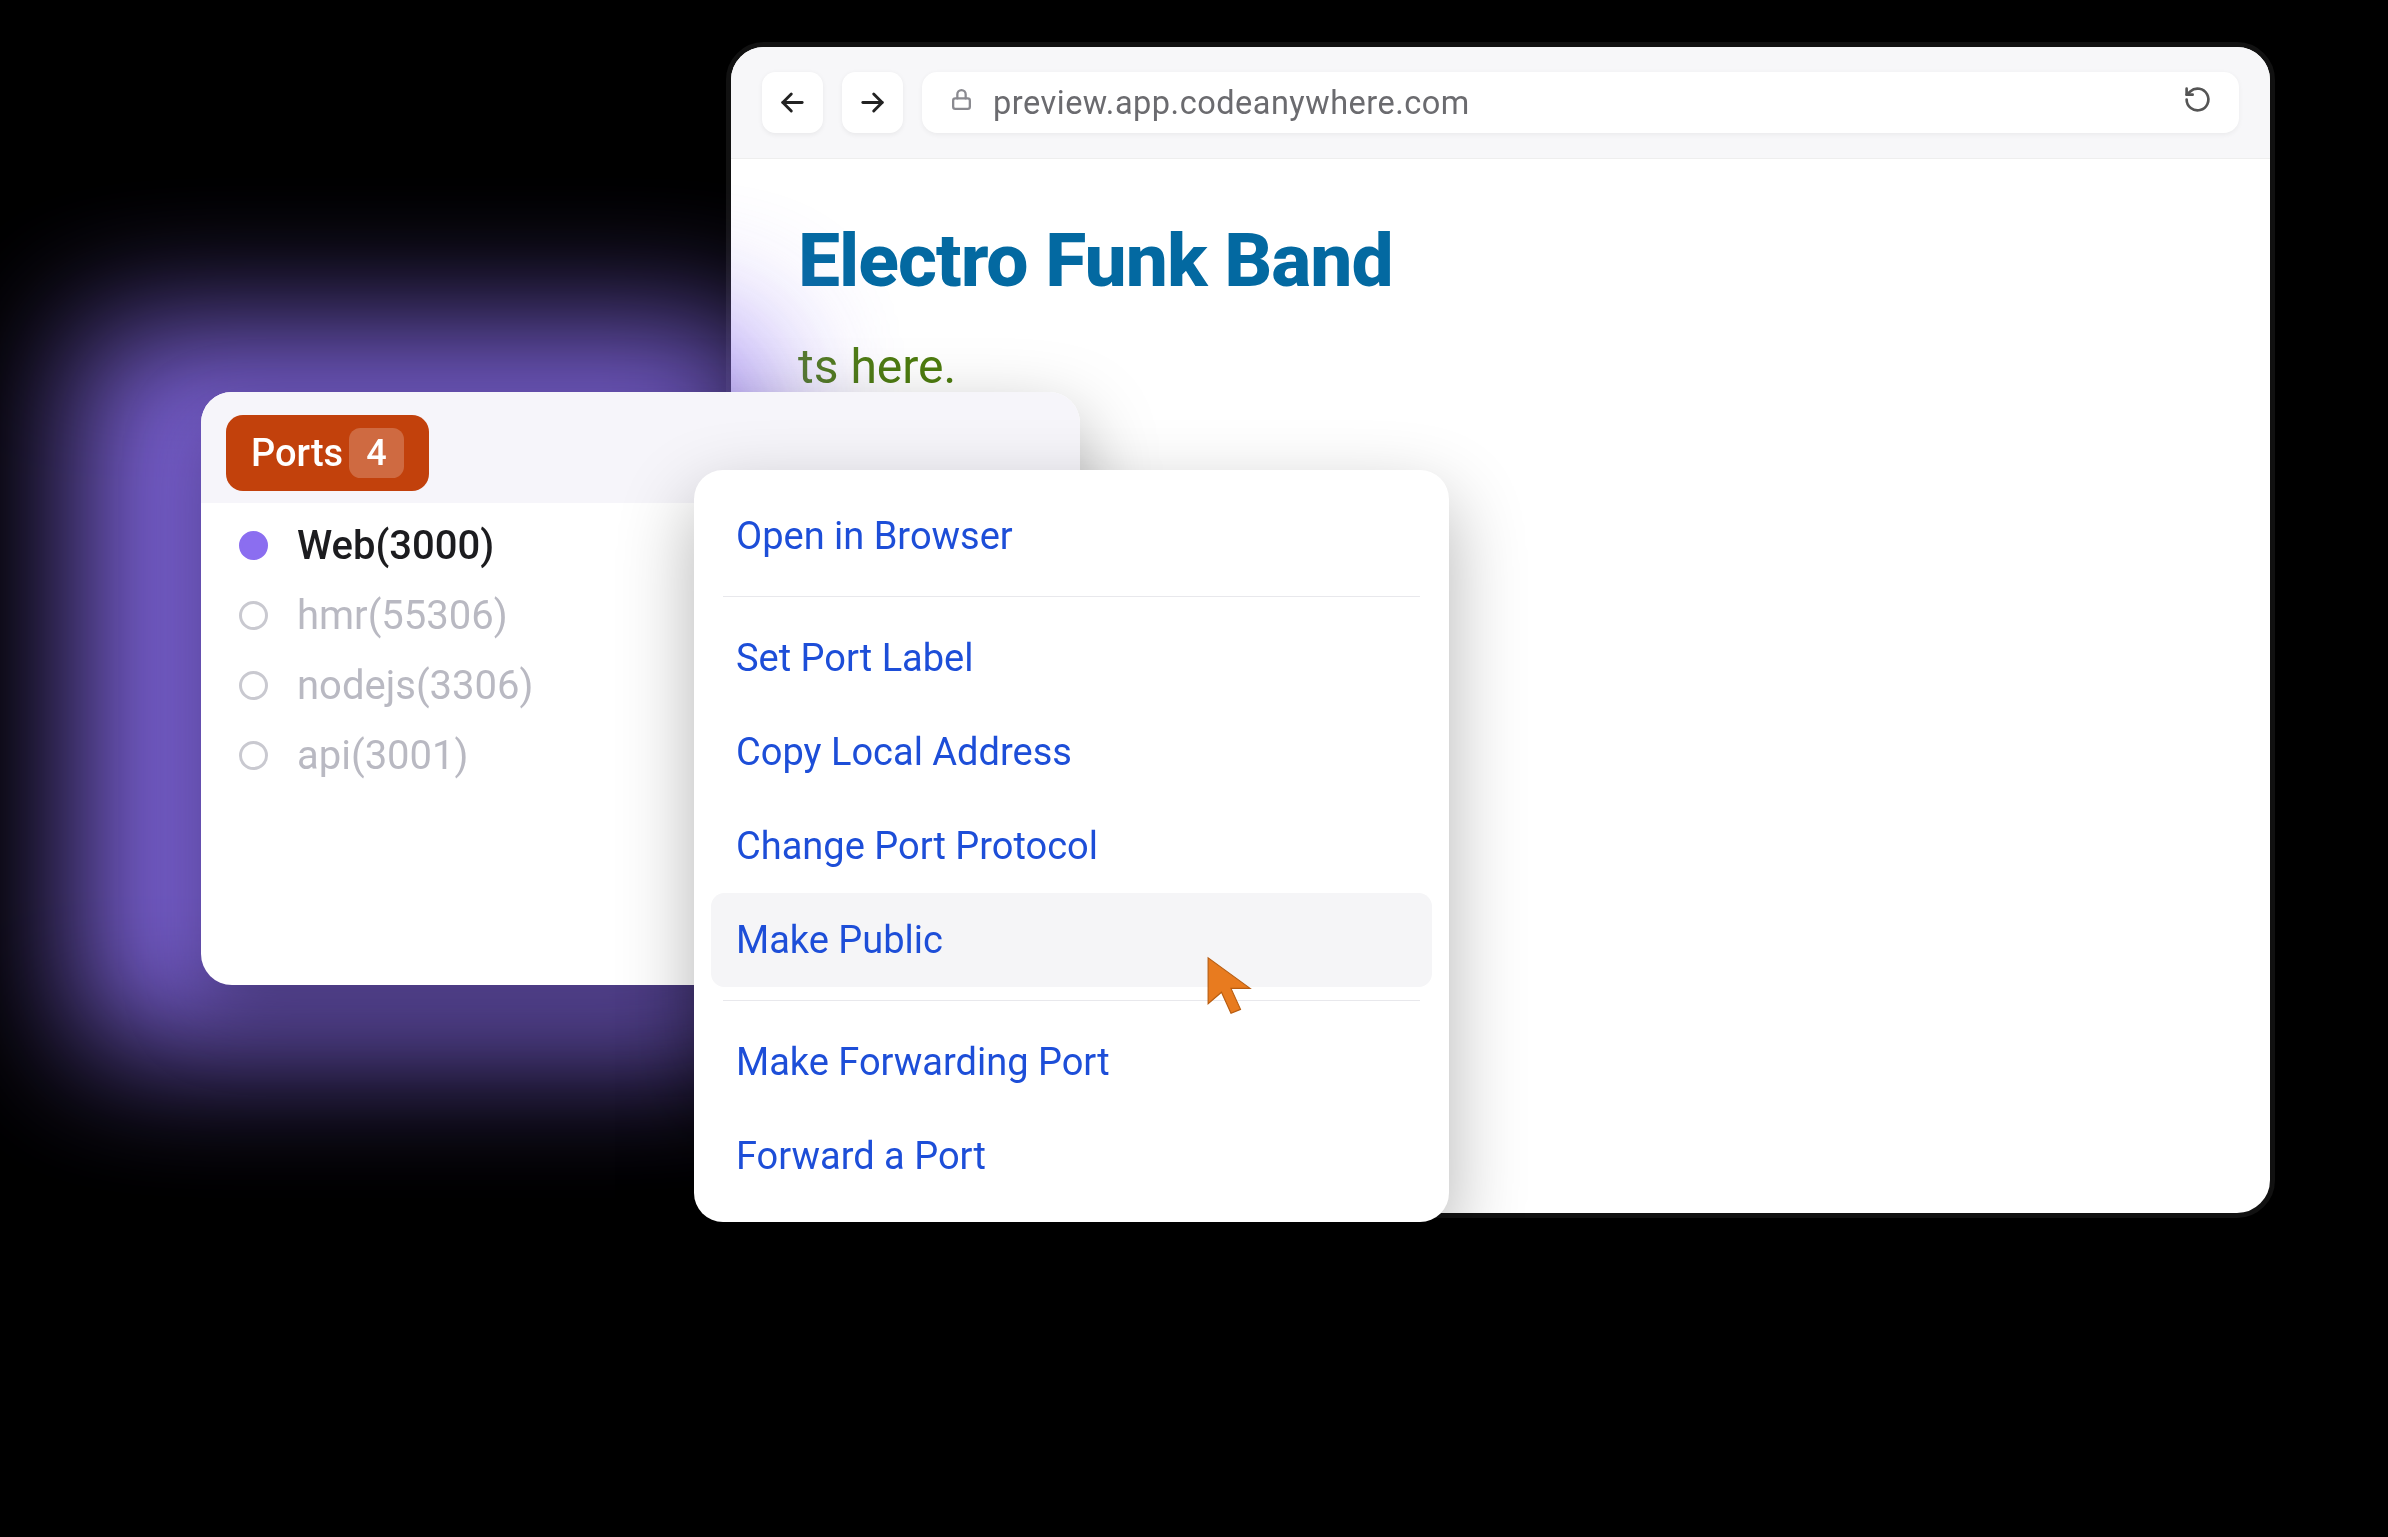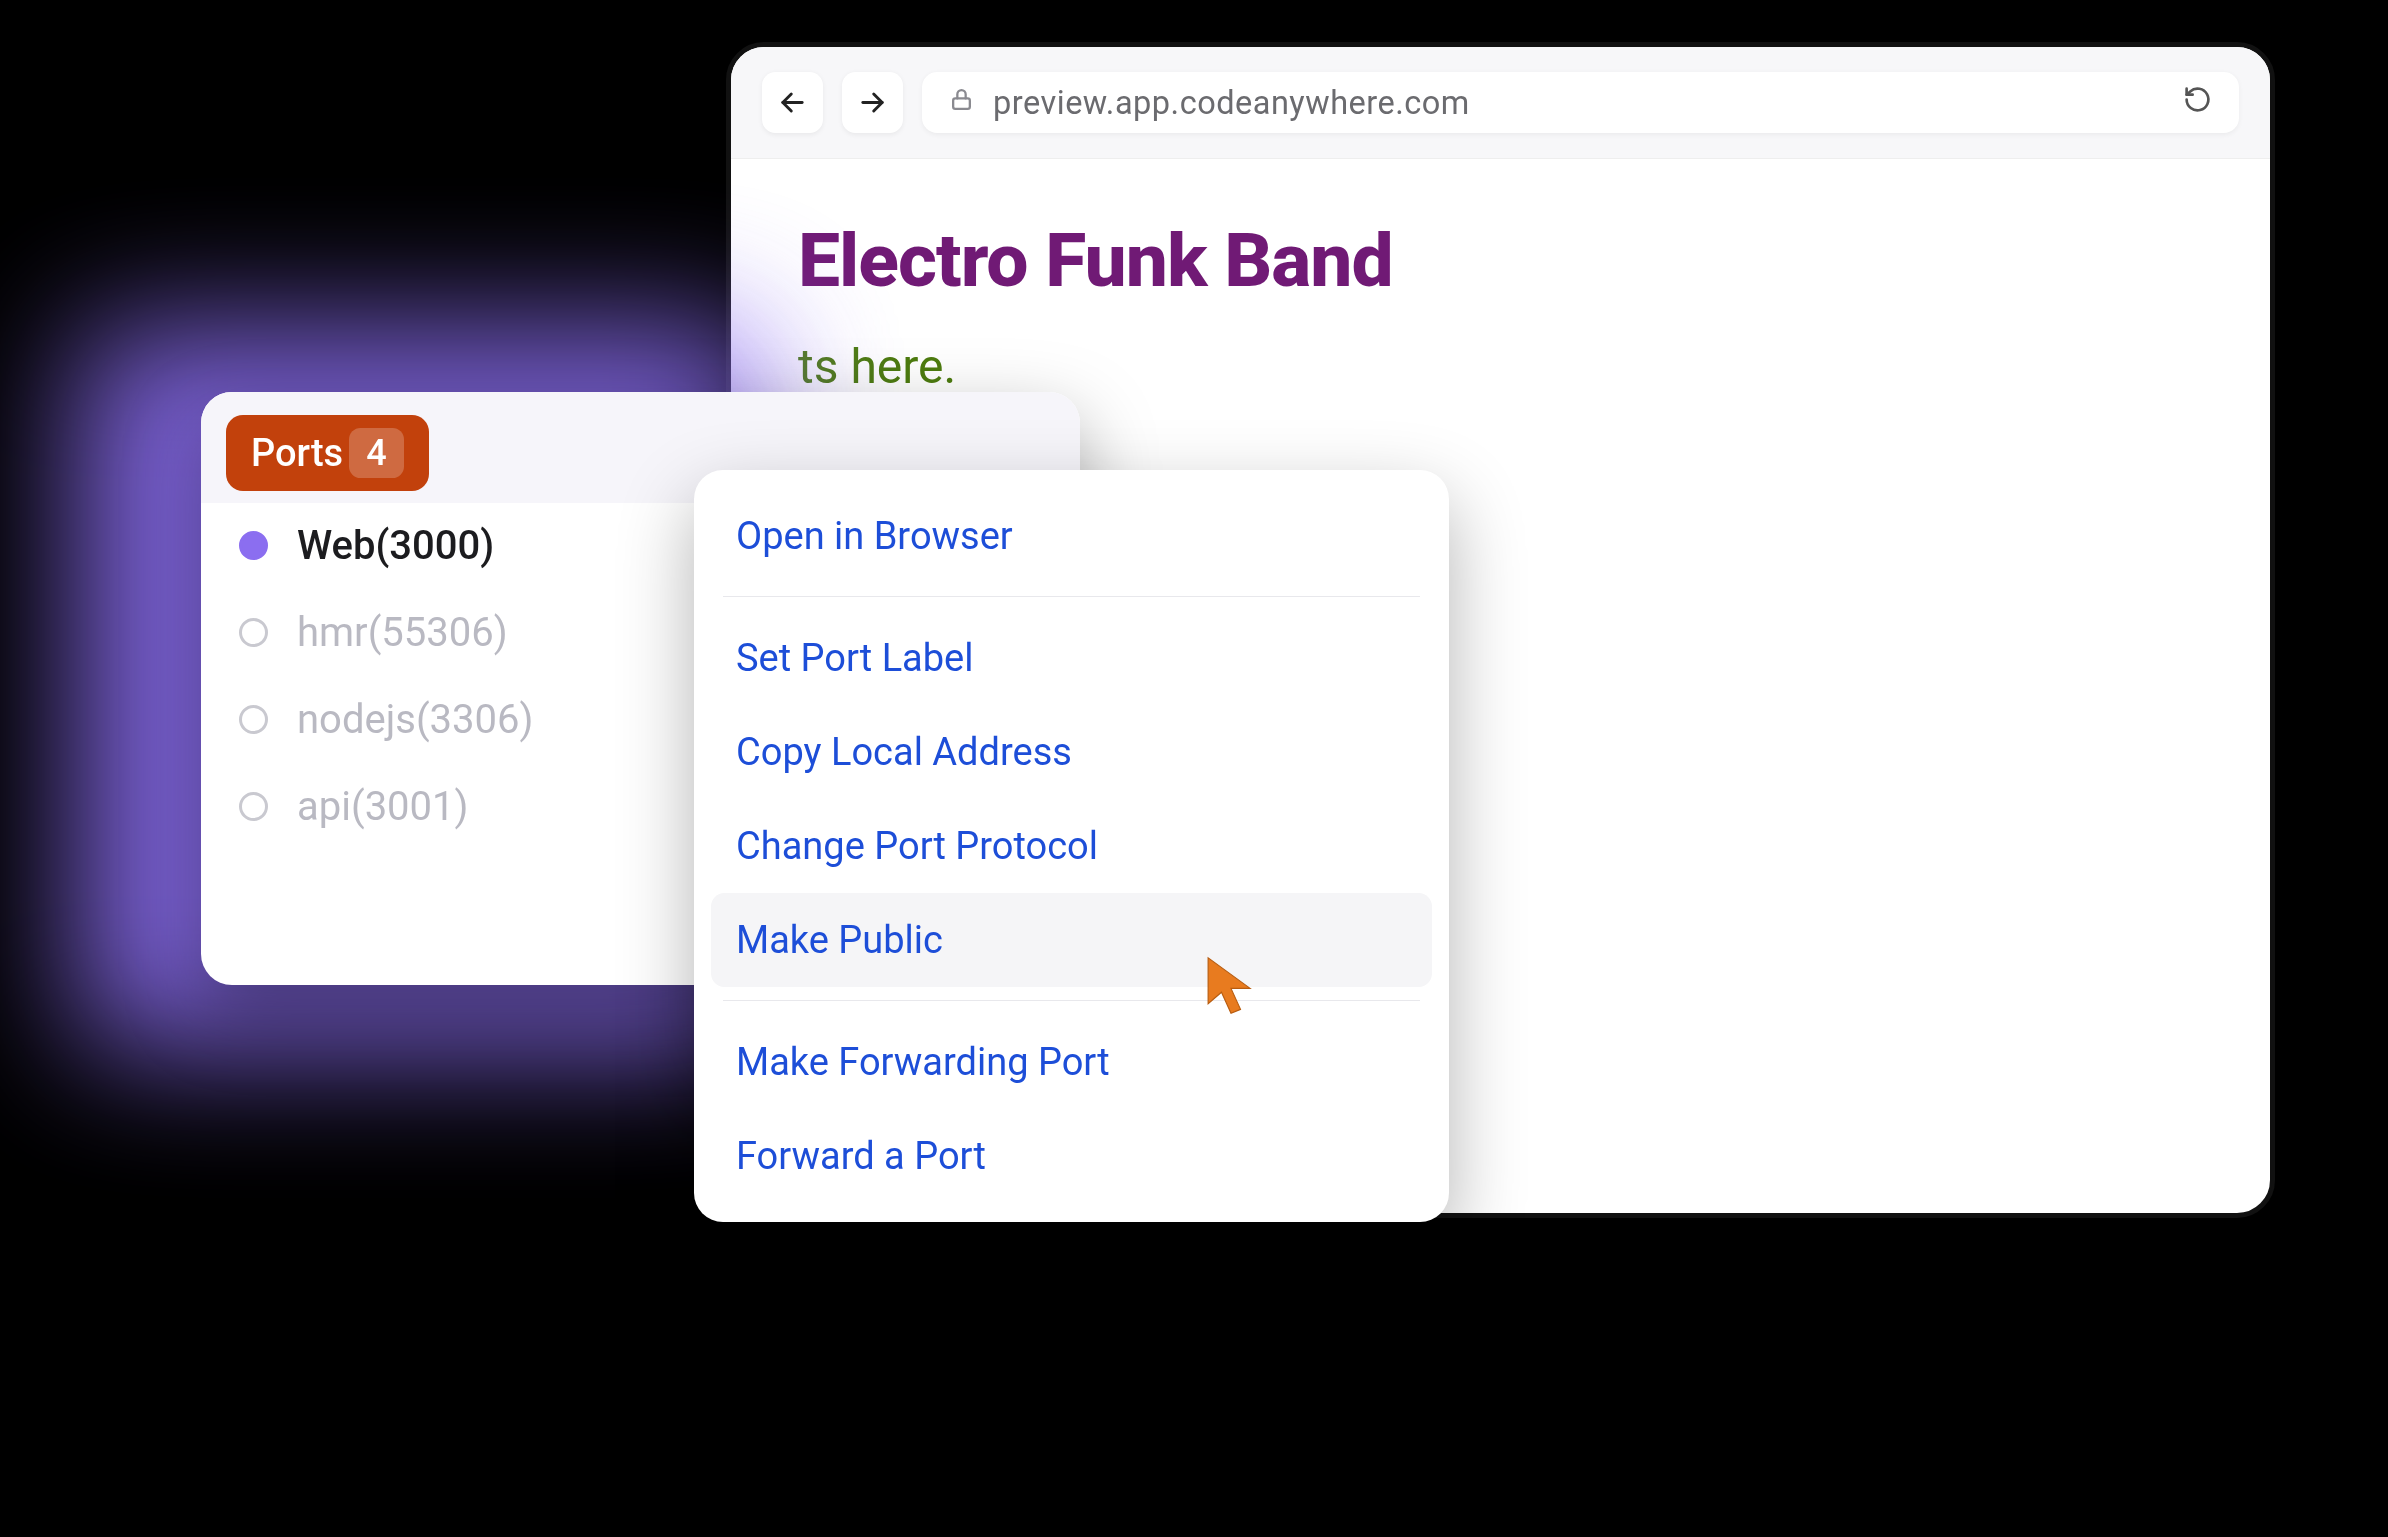--- a/index.html
+++ b/index.html
@@ -67,21 +67,21 @@
     letter-spacing: 0.5px;
   }
   .reload-icon { color: #555; font-size: 29px; flex: 0 0 auto; }
 
   .page-body {
     padding: 57px 67px;
   }
   .page-title {
     font-size: 75px;
     font-weight: 800;
-    color: #701a75;
+    color: #0369a1;
     letter-spacing: -1px;
   }
   .page-subtext {
     margin-top: 34px;
     font-size: 48px;
     color: #4d7c0f;
   }
 
   
   .glow {
@@ -126,21 +126,21 @@
   .ports-count {
     background: rgba(255,255,255,0.22);
     padding: 3.8px 17px;
     border-radius: 11.5px;
     font-size: 36px;
   }
   .ports-list {
     padding: 19px 38px 29px 38px;
     display: flex;
     flex-direction: column;
-    gap: 40px;
+    gap: 23px;
   }
   .port-item {
     display: flex;
     align-items: center;
     gap: 29px;
     font-size: 40px;
   }
   .status-dot {
     width: 29px; height: 29px;
     border-radius: 50%;

